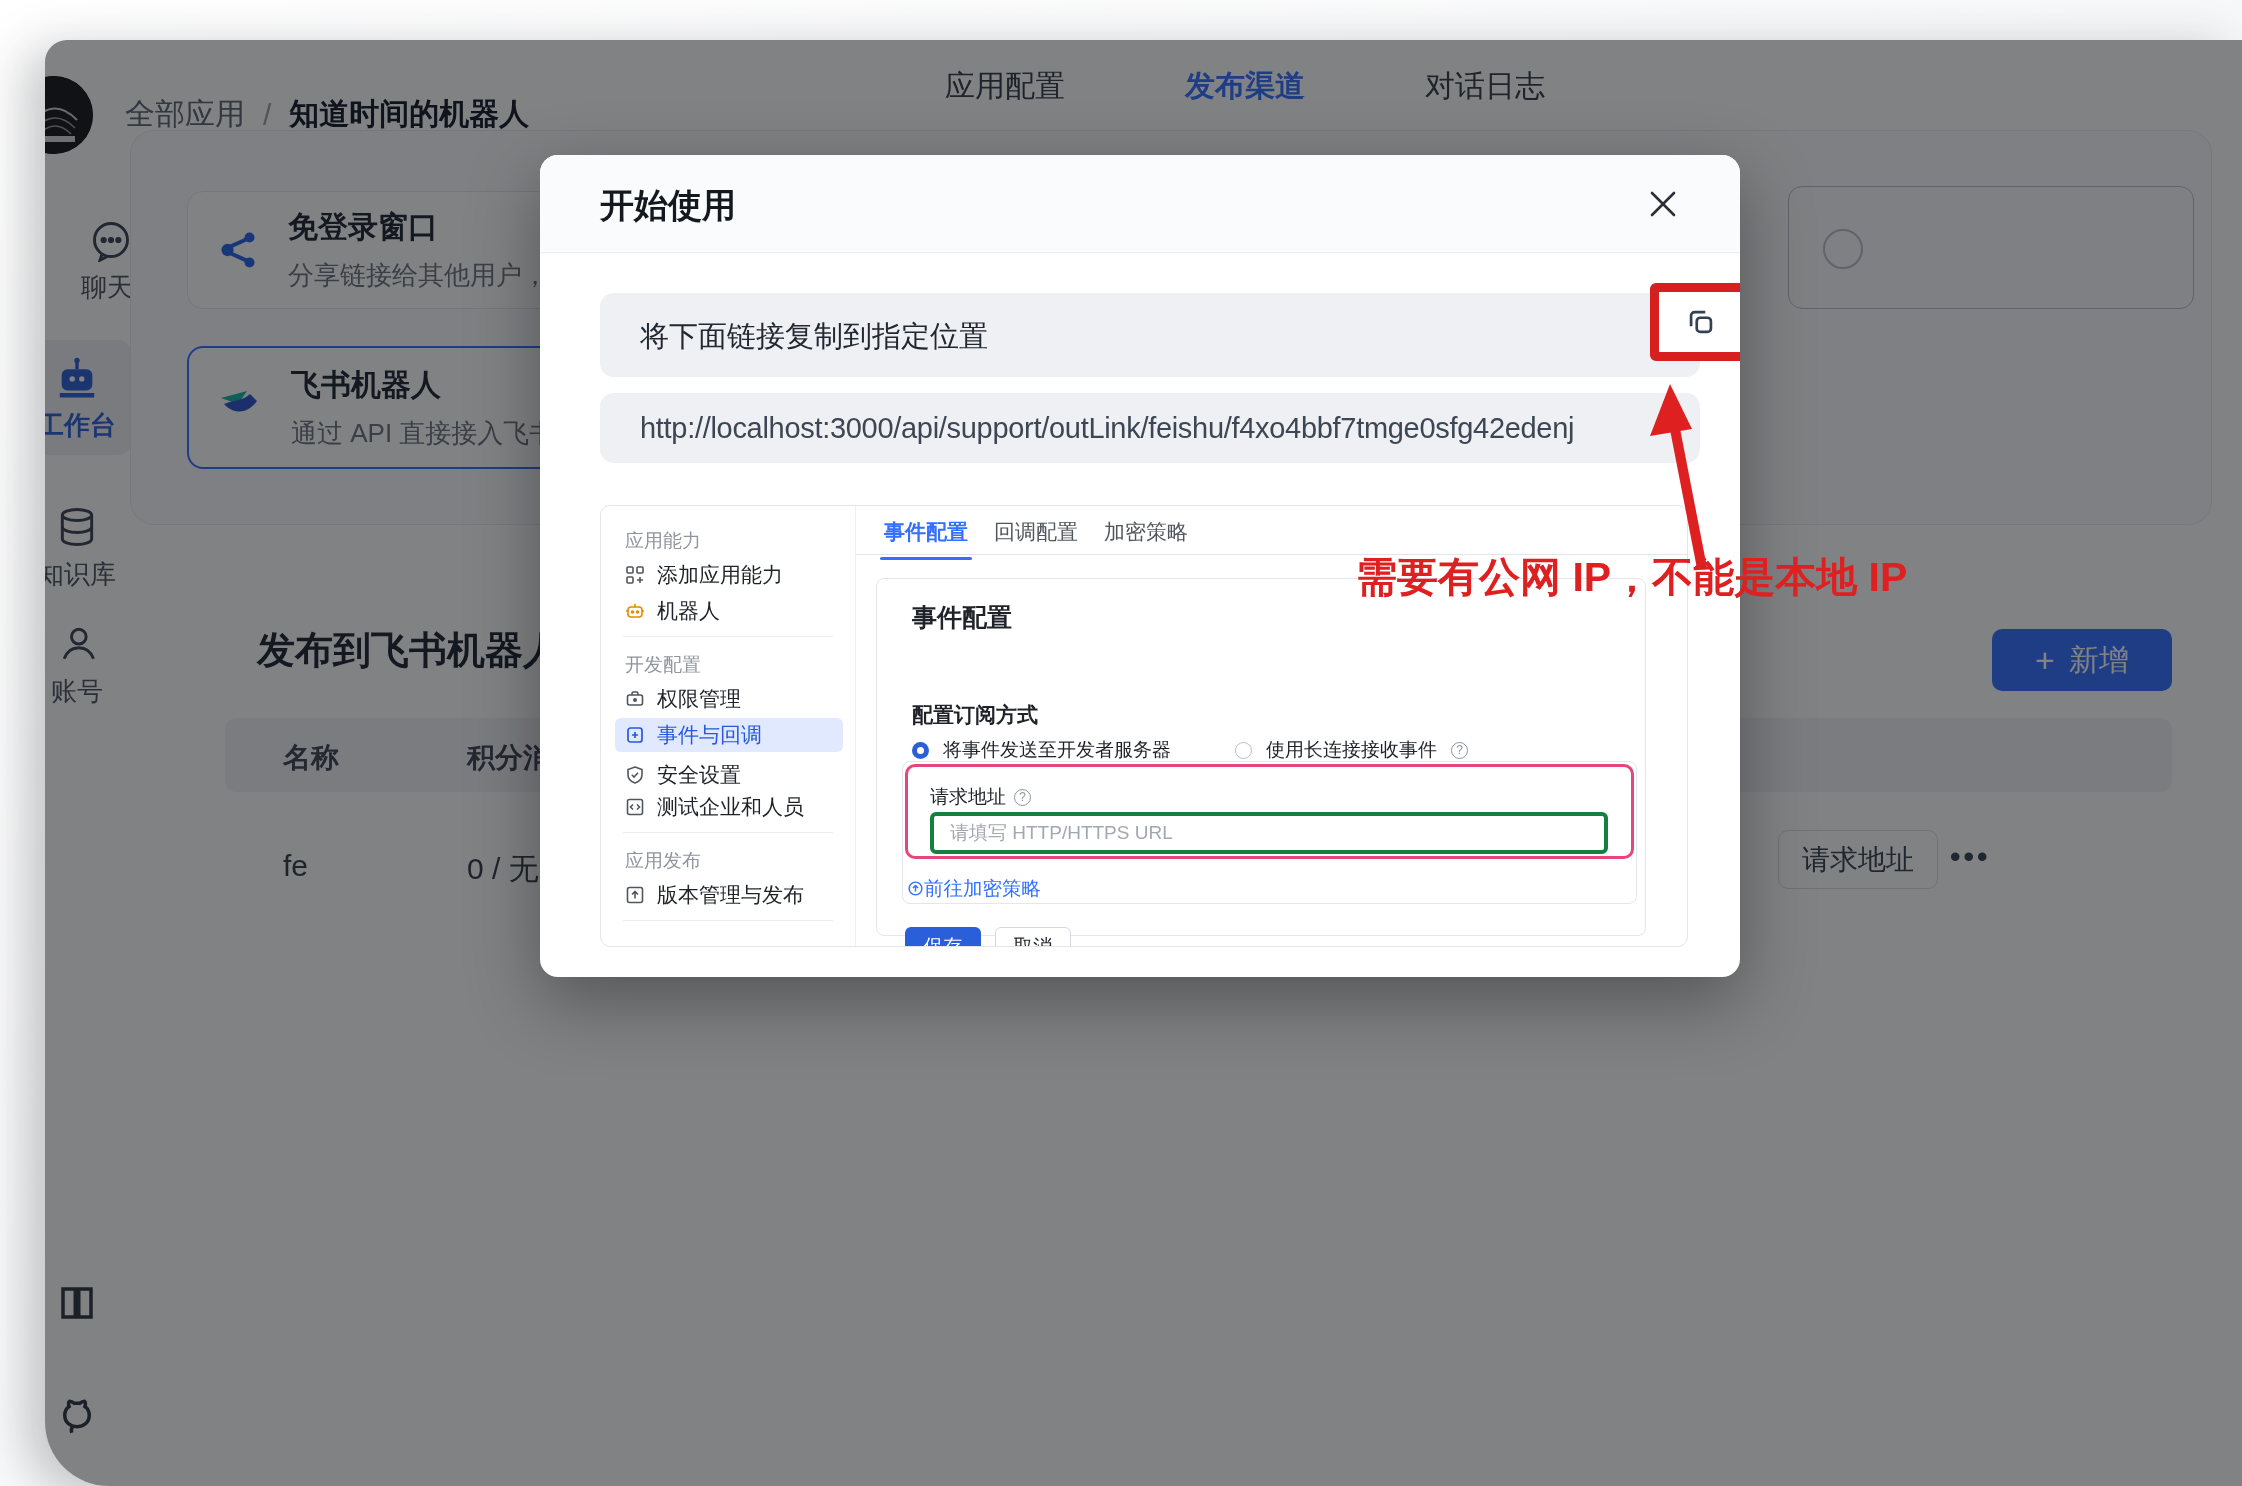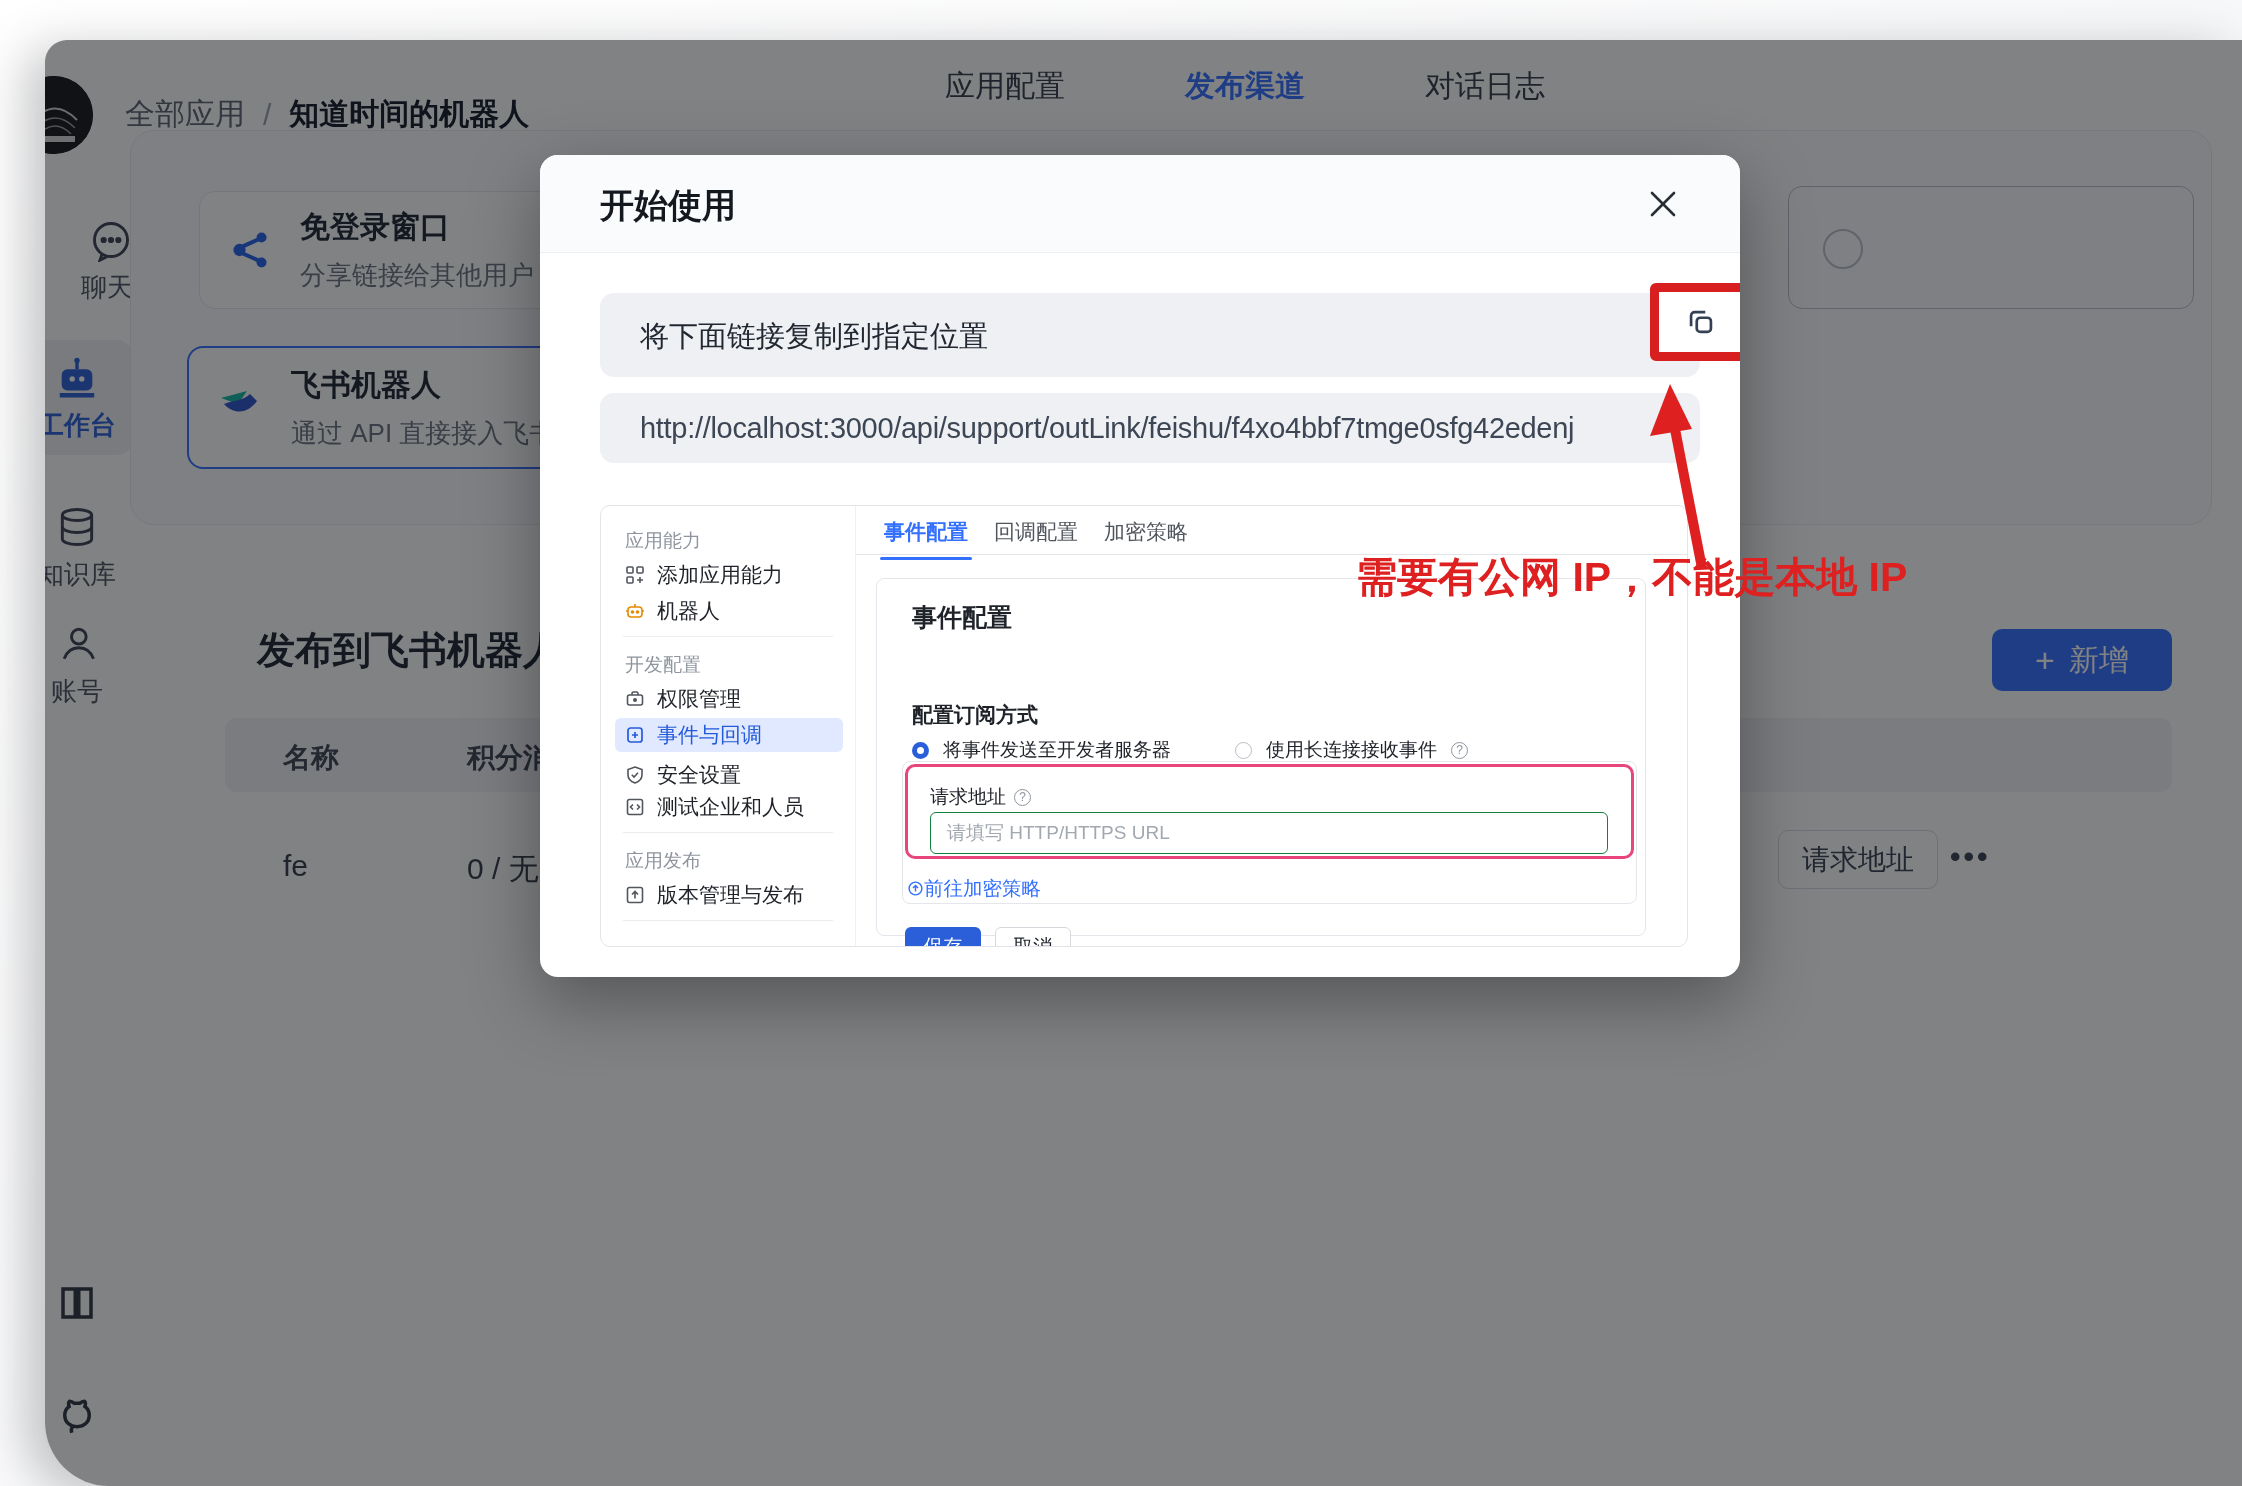--- a/index.html
+++ b/index.html
@@ -82,21 +82,21 @@
   .c-sub { position:absolute; left:35px; top:122px; font-size:21px; font-weight:700; color:#1f2329; }
   .radio-row { position:absolute; left:35px; top:158px; display:flex; align-items:center; gap:14px; font-size:19px; color:#1f2329; }
   .r-on { width:17px; height:17px; border-radius:50%; background:#2b5fda; position:relative; }
   .r-on::after { content:""; position:absolute; left:5px; top:5px; width:7px; height:7px; border-radius:50%; background:#fff; }
   .r-off { width:17px; height:17px; border-radius:50%; border:1.5px solid #b9bec6; background:#fff; }
   .help { width:17px; height:17px; border-radius:50%; border:1.2px solid #8f959e; color:#8f959e; font-size:12px;
           display:inline-flex; align-items:center; justify-content:center; }
   .c-cont { position:absolute; left:25px; top:182px; width:735px; height:143px; border:1px solid #e5e6eb; border-radius:8px; }
   .pinkbox { position:absolute; left:28px; top:185px; width:729px; height:95px; border:3px solid #e8457c; border-radius:10px; background:#fff; }
   .pb-label { position:absolute; left:22px; top:17px; font-size:19px; color:#1f2329; display:flex; align-items:center; gap:8px; }
-  .pb-input { position:absolute; left:22px; top:45px; width:678px; height:42px; border:1px solid #15803d; border-radius:6px;
+  .pb-input { position:absolute; left:22px; top:45px; width:678px; height:42px; border:4px solid #15803d; border-radius:6px;
               font-size:19px; color:#333; padding:0 16px; font-family:"Liberation Sans",sans-serif; background:#fff; }
   .pb-input::placeholder { color:#a2a8b0; }
   .enc-link { position:absolute; left:30px; top:296px; font-size:19.5px; color:#3370ff; display:flex; align-items:center; }
   .btn-save { position:absolute; left:28px; top:348px; width:76px; height:38px; background:#2b5fda; border-radius:6px; color:#fff;
               font-size:19.5px; display:flex; align-items:center; justify-content:center; }
   .btn-cancel { position:absolute; left:118px; top:348px; width:76px; height:38px; background:#fff; border:1px solid #d5d8dd; border-radius:6px;
                 color:#1f2329; font-size:19.5px; display:flex; align-items:center; justify-content:center; }
 
   
   .annot-arrow { position:absolute; left:1622px; top:372px; z-index:40; }
@@ -180,21 +180,21 @@
         </svg>
       </div>
       <div class="rail-item" style="top:1356px;">
         <svg width="42" height="42" viewBox="0 0 24 24" fill="none" stroke="#2c333f" stroke-width="2">
           <path d="M5 11 c0-2 1-4 2.5-5 C7 4.5 7.2 3.4 7.8 3 c1 0 2 .6 2.7 1.2 a10 10 0 0 1 3 0 C14.2 3.6 15.2 3 16.2 3 c.6 .4 .8 1.5 .3 3 C18 7 19 9 19 11 c0 4-3 6.5-7 6.5 S5 15 5 11 z M9 21 c-.5-1.5-.2-2.6 .5-3.4"></path>
         </svg>
       </div>
     </div>
 
     <div class="panel">
-      <div class="card" style="left:68px; top:60px; width:614px; height:118px;">
+      <div class="card" style="left:56px; top:60px; width:614px; height:118px;">
         <svg width="46" height="46" viewBox="0 0 24 24" fill="#2563eb">
           <circle cx="6" cy="12" r="3.2"></circle>
             <circle cx="17.5" cy="5.5" r="2.6"></circle>
             <circle cx="17.5" cy="18.5" r="2.6"></circle>
           <rect x="7" y="7.2" width="11" height="2.1" transform="rotate(-24 12 9)"></rect>
           <rect x="7" y="14.6" width="11" height="2.1" transform="rotate(24 12 15)"></rect>
         </svg>
         <div>
           <div class="ct">免登录窗口</div>
           <div class="cd">分享链接给其他用户，无</div>

